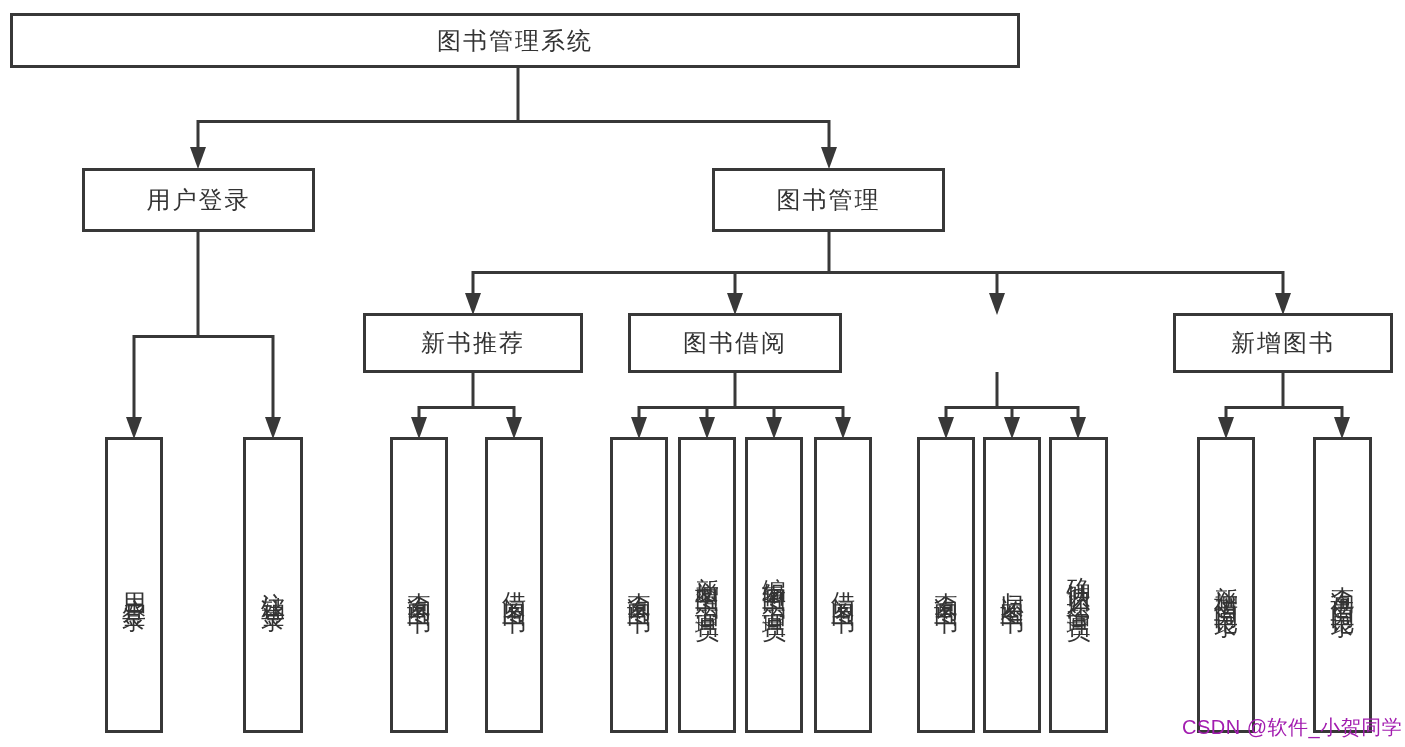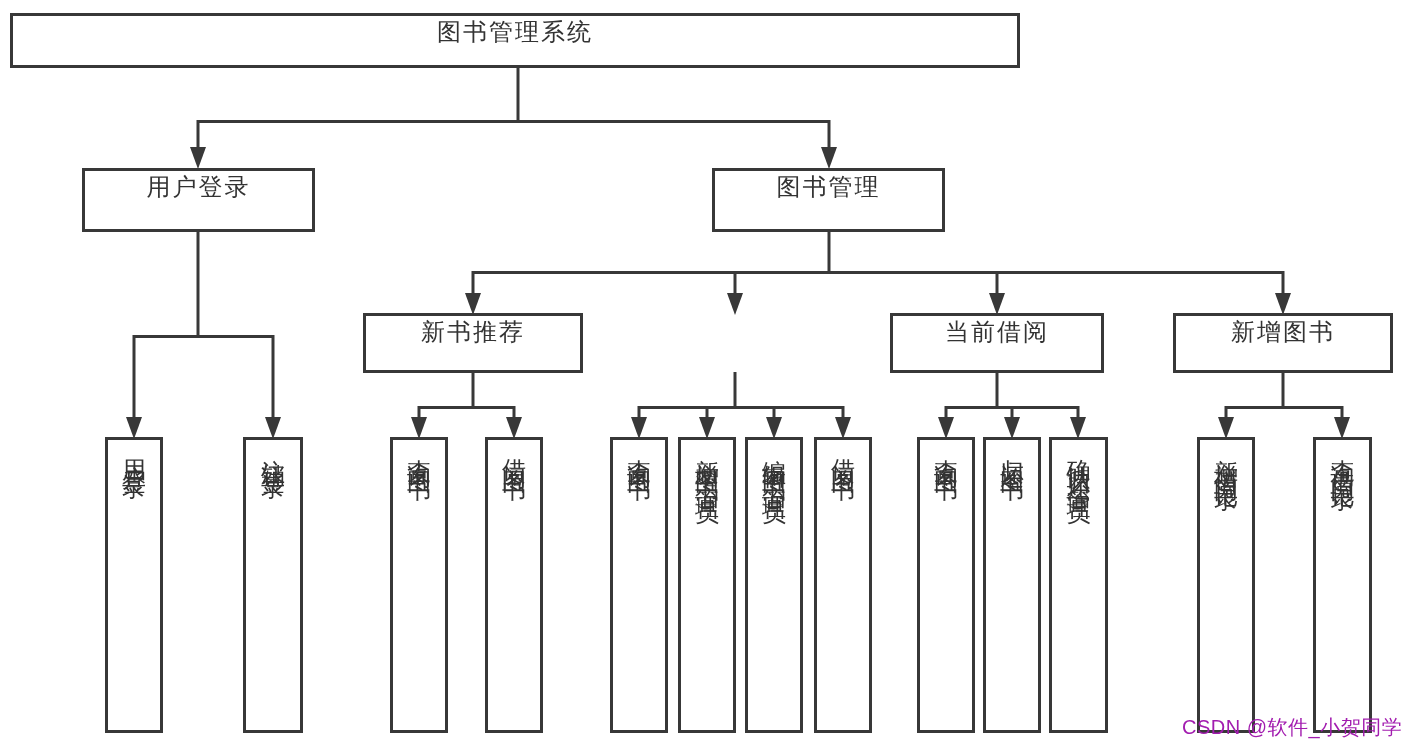--- a/index.html
+++ b/index.html
@@ -3,21 +3,21 @@
 <meta charset="utf-8">
 <style>
   html,body { margin:0; padding:0; background:#ffffff; }
   .canvas {
     position:relative; width:1405px; height:747px; background:#ffffff;
     font-family:"Liberation Sans","DejaVu Sans",sans-serif; overflow:hidden;
   }
   svg.wires { position:absolute; left:0; top:0; width:1405px; height:747px; }
   .box {
     position:absolute; box-sizing:border-box; background:#ffffff;
-    border:3px solid #383838; display:flex; justify-content:center;
+    border:3px solid #383838; display:flex; align-items:center; justify-content:center;
     color:#333333;
   }
   .hbox span { font-size:24px; letter-spacing:2px; white-space:nowrap; }
   .vbox span {
     writing-mode:vertical-rl; text-orientation:mixed;
     font-size:24px; letter-spacing:6px; line-height:1; white-space:nowrap;
   }
   .watermark {
     position:absolute; left:1182px; top:714px; width:220px;
     font-size:20px; color:#a21caf; letter-spacing:0.5px; white-space:nowrap;
@@ -87,22 +87,22 @@
   <div class="box hbox" style="left:82px;top:168px;width:233px;height:64px">
     <span>用户登录</span>
   </div>
   <div class="box hbox" style="left:712px;top:168px;width:233px;height:64px">
     <span>图书管理</span>
   </div>
 
   <div class="box hbox" style="left:363px;top:313px;width:220px;height:60px">
     <span>新书推荐</span>
   </div>
-  <div class="box hbox" style="left:890px;top:313px;width:214px;height:60px">
-    <span>当前借阅</span>
+  <div class="box hbox" style="left:628px;top:313px;width:214px;height:60px">
+    <span>图书借阅</span>
   </div>
   <div class="box hbox" style="left:1173px;top:313px;width:220px;height:60px">
     <span>新增图书</span>
   </div>
 
   <div class="box vbox" style="left:105px;top:437px;width:58px;height:296px">
     <span>用户登录</span>
   </div>
   <div class="box vbox" style="left:243px;top:437px;width:60px;height:296px">
     <span>注销登录</span>

